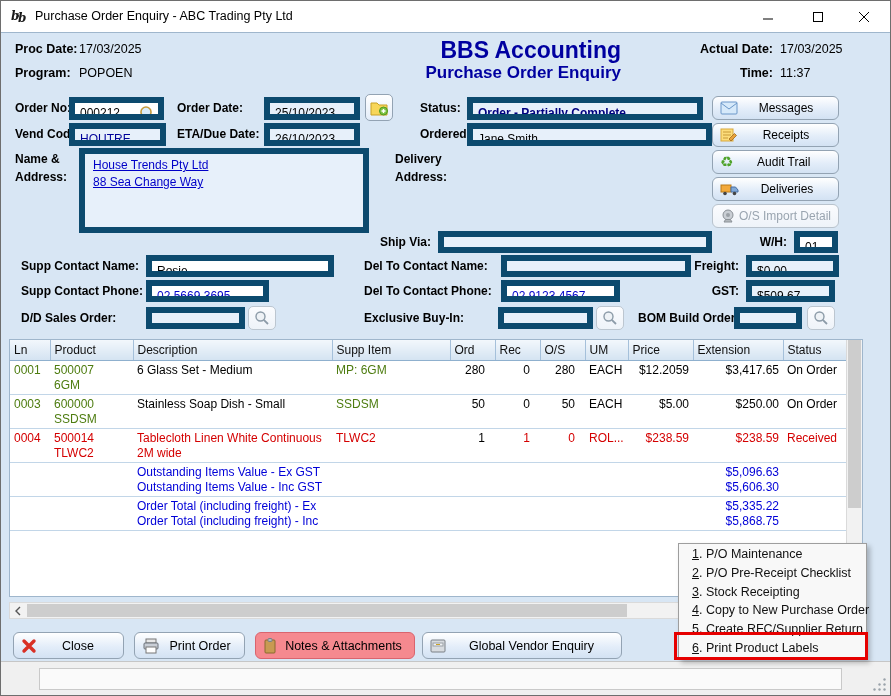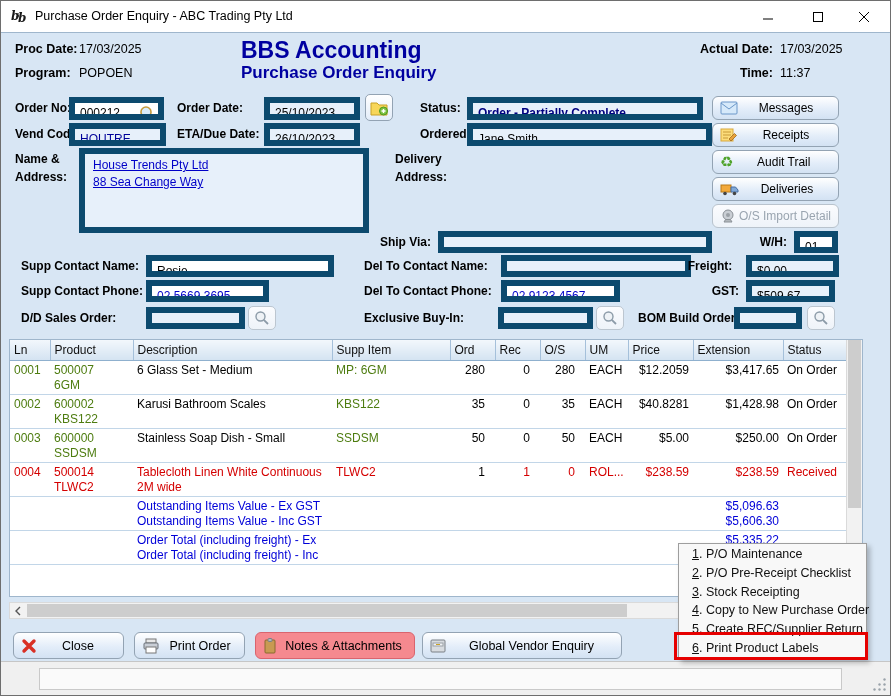--- a/index.html
+++ b/index.html
@@ -7,21 +7,21 @@
   #window { position:relative; width:891px; height:696px; border:1px solid #6e6e6e; background:#d8e6f4; overflow:hidden; }
 
   
   .titlebar { position:absolute; left:0; top:0; right:0; height:32px; background:#ffffff; border-bottom:1px solid #9fb6cc; }
   .tb-title { position:absolute; left:34px; top:8px; font-size:12.5px; color:#000; white-space:nowrap; }
   .tb-btn { position:absolute; top:0; width:44px; height:31px; display:flex; align-items:center; justify-content:center; }
 
   
   .h-lbl { position:absolute; font-size:12.5px; font-weight:bold; color:#000; white-space:nowrap; }
   .h-val { position:absolute; font-size:12.5px; color:#000; white-space:nowrap; }
-  .app-title { position:absolute; left:240px; width:380px; text-align:left; color:#0000a0; font-weight:bold; }
+  .app-title { position:absolute; left:240px; width:380px; text-align:right; color:#0000a0; font-weight:bold; }
 
   
   .lbl { position:absolute; font-size:12px; font-weight:bold; color:#000; white-space:nowrap; }
   .field { position:absolute; background:#e7f0fa; border:6px solid #0c4a6e; font-size:12px; color:#000;
            padding:3px 5px; white-space:nowrap; overflow:hidden; }
   .white { background:#ffffff; }
   .link { color:#0000c8; text-decoration:underline; }
   .navyb { color:#000080; font-weight:bold; }
 
   
@@ -190,21 +190,21 @@
 
   <span class="lbl" style="left:340px;top:234px;width:90px;text-align:right">Ship Via:</span>
   <div class="field" style="left:437px;top:230px;width:274px;height:22px"><span></span></div>
   <span class="lbl" style="left:716px;top:234px;width:70px;text-align:right">W/H:</span>
   <div class="field white" style="left:793px;top:230px;width:44px;height:22px"><span>01</span></div>
 
   <span class="lbl" style="left:20px;top:258px">Supp Contact Name:</span>
   <div class="field white" style="left:145px;top:254px;width:188px;height:22px"><span>Rosie</span></div>
   <span class="lbl" style="left:363px;top:258px">Del To Contact Name:</span>
   <div class="field" style="left:500px;top:254px;width:190px;height:22px"><span></span></div>
-  <span class="lbl" style="left:680px;top:258px;width:58px;text-align:center">Freight:</span>
+  <span class="lbl" style="left:680px;top:258px;width:58px;text-align:right">Freight:</span>
   <div class="field" style="left:745px;top:254px;width:93px;height:22px"><span>$0.00</span></div>
 
   <span class="lbl" style="left:20px;top:283px">Supp Contact Phone:</span>
   <div class="field white" style="left:145px;top:279px;width:123px;height:22px"><span class="link">02 5669 3695</span></div>
   <span class="lbl" style="left:363px;top:283px">Del To Contact Phone:</span>
   <div class="field white" style="left:500px;top:279px;width:119px;height:22px"><span class="link">02 9123 4567</span></div>
   <span class="lbl" style="left:680px;top:283px;width:58px;text-align:right">GST:</span>
   <div class="field" style="left:745px;top:279px;width:89px;height:22px"><span>$509.67</span></div>
 
   <span class="lbl" style="left:20px;top:310px">D/D Sales Order:</span>
@@ -273,36 +273,20 @@
           <td class="navy">MP: 6GM</td>
           <td class="num">280</td>
           <td class="num">0</td>
           <td class="num">280</td>
           <td>EACH</td>
           <td class="money">$12.2059</td>
           <td class="money">$3,417.65</td>
           <td>On Order</td>
         </tr>
         <tr>
-          <td class="navy">0002</td>
-          <td class="navy">
-              <div>600002</div>
-              <div>KBS122</div>
-            </td>
-          <td>Karusi Bathroom Scales</td>
-          <td class="navy">KBS122</td>
-          <td class="num">35</td>
-          <td class="num">0</td>
-          <td class="num">35</td>
-          <td>EACH</td>
-          <td class="money">$40.8281</td>
-          <td class="money">$1,428.98</td>
-          <td>On Order</td>
-        </tr>
-        <tr>
           <td class="navy">0003</td>
           <td class="navy">
               <div>600000</div>
               <div>SSDSM</div>
             </td>
           <td>Stainless Soap Dish - Small</td>
           <td class="navy">SSDSM</td>
           <td class="num">50</td>
           <td class="num">0</td>
           <td class="num">50</td>

